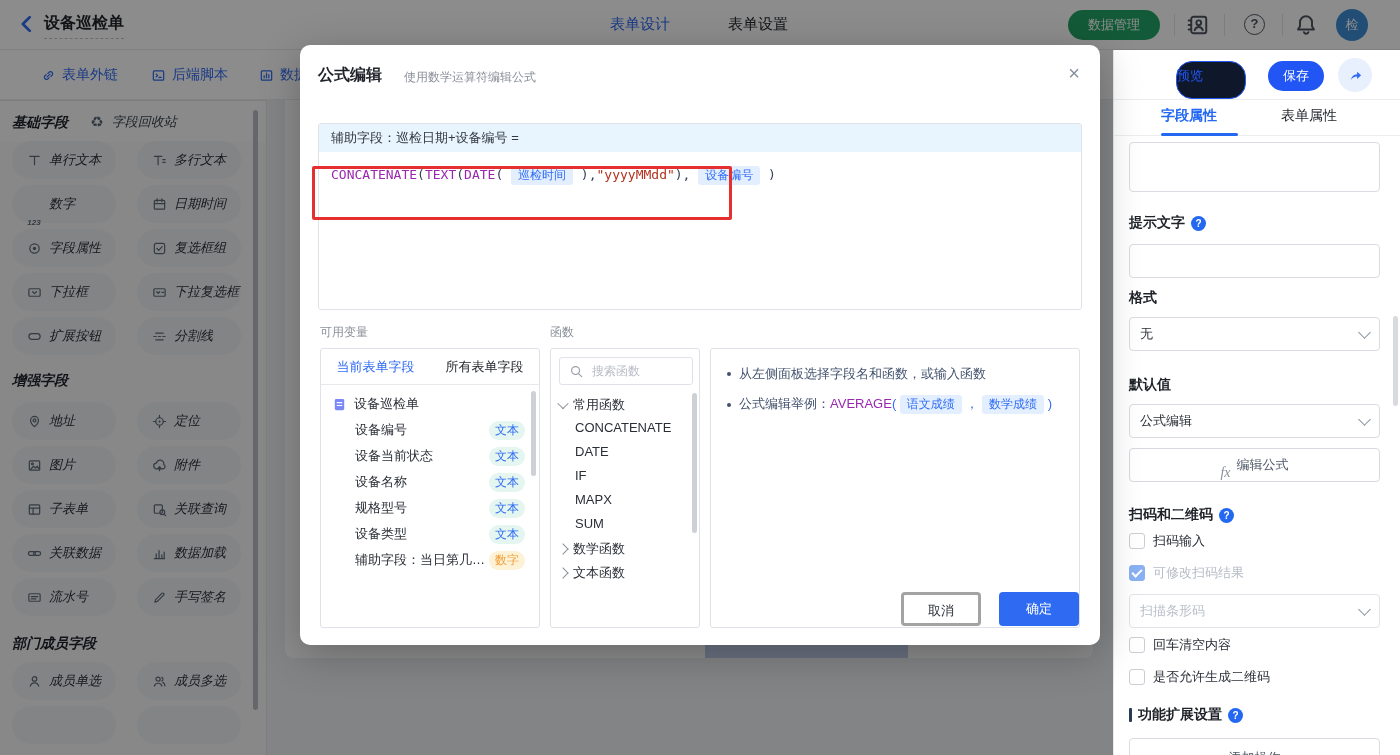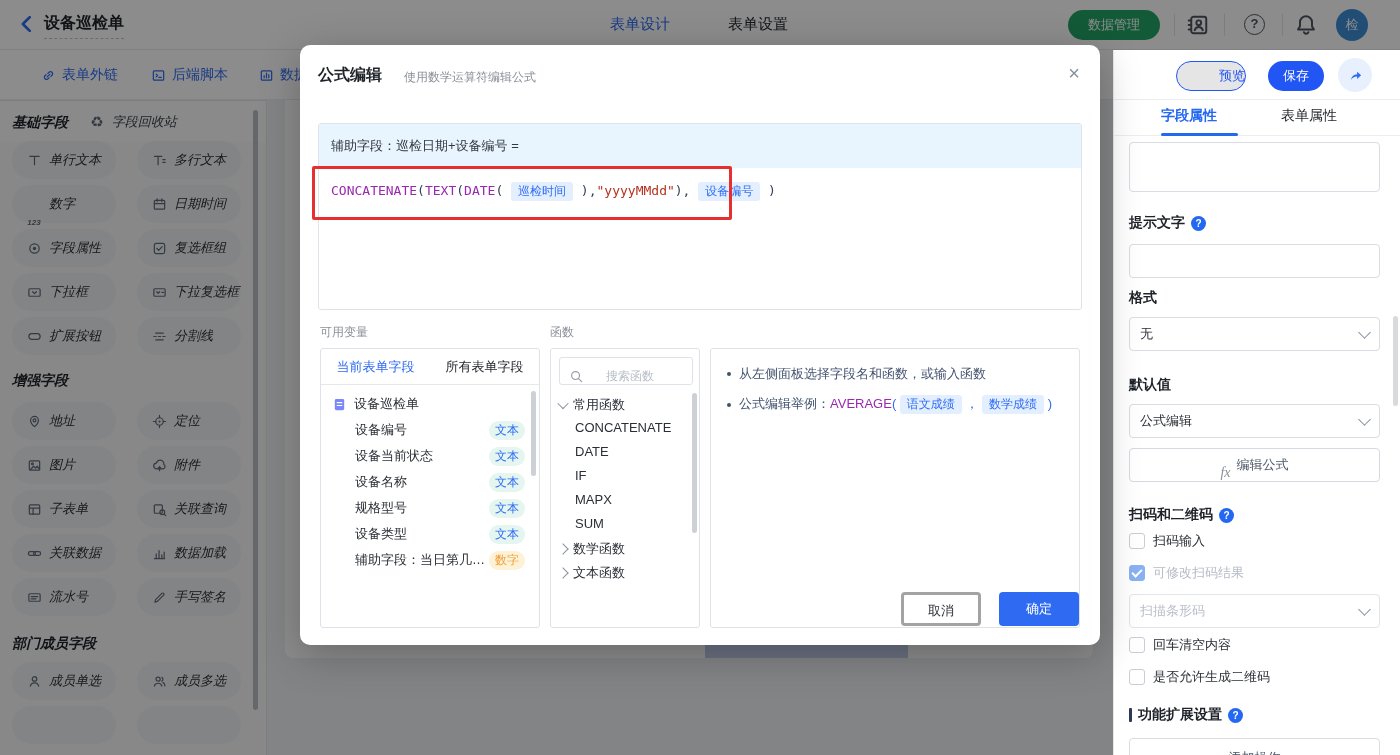--- a/index.html
+++ b/index.html
@@ -44,22 +44,22 @@
   .form-card{left:18px;top:0;width:808px;height:558px;background:#fff;border-radius:0 0 8px 8px;overflow:hidden;}
   .cv-tab{left:20px;top:308px;color:#2f6bf2;font-weight:bold;font-size:14px;padding-bottom:8px;border-bottom:3px solid #2f6bf2;}
   .cv-label{left:20px;font-size:14px;font-weight:bold;color:#2a2f36;}
   .cv-dashed{left:20px;top:385px;width:70px;height:42px;border:1px dashed #c9ccd4;border-radius:4px;box-sizing:border-box;}
   .cv-input{left:20px;top:478px;width:70px;height:40px;border:1px solid #d9dce3;border-radius:4px;box-sizing:border-box;}
   .cv-btnbar{left:420px;top:540px;width:203px;height:18px;background:#c1cce9;border-radius:3px 3px 0 0;}
 
   
   .rightcol{left:1113px;top:50px;width:287px;height:705px;background:#fff;border-left:1px solid #e7e8ec;box-sizing:border-box;}
   .actionrow{left:0;top:0;width:287px;height:50px;border-bottom:1px solid #eceded;box-sizing:border-box;}
-  .btn-outline{left:62px;top:11px;width:70px;height:30px;border:1px solid #2156f5;color:#2156f5;border-radius:16px;
-    text-align:right;line-height:28px;font-size:13px;box-sizing:border-box;background:#e5e5e5;cursor:pointer;}
+  .btn-outline{left:62px;top:11px;width:70px;height:38px;border:1px solid #2156f5;color:#2156f5;border-radius:16px;
+    text-align:left;line-height:28px;font-size:13px;box-sizing:border-box;background:#0f172a;cursor:pointer;}
   .btn-solid{left:154px;top:11px;width:56px;height:30px;background:#2156f5;color:#fff;border-radius:16px;
     text-align:center;line-height:30px;font-size:13px;cursor:pointer;}
   .share-circle{left:224px;top:8px;width:34px;height:34px;border-radius:50%;background:#e8effd;display:flex;
     align-items:center;justify-content:center;cursor:pointer;}
   .ptabs{left:0;top:50px;width:287px;height:36px;border-bottom:1px solid #eceded;box-sizing:border-box;}
   .ptab{top:7px;font-size:14px;cursor:pointer;position:absolute;}
   .ptab.active{color:#2468f2;font-weight:bold;}
   .ptab-underline{left:47px;top:33px;width:77px;height:3px;background:#2468f2;border-radius:2px;}
   .pcontent{left:0;top:86px;width:287px;height:619px;overflow:hidden;}
   .p-label{left:15px;font-size:14px;font-weight:bold;color:#1f2329;display:flex;align-items:center;gap:6px;position:absolute;}
@@ -90,40 +90,40 @@
   .ovl-main{left:0;top:0;width:1113px;height:755px;background:rgba(0,0,0,0.45);z-index:10;}
   .ovl-tr{left:1113px;top:0;width:287px;height:50px;background:rgba(0,0,0,0.45);z-index:10;}
 
   
   .modal{left:300px;top:45px;width:800px;height:600px;background:#fff;border-radius:10px;z-index:20;
     box-shadow:0 10px 40px rgba(0,0,0,0.25);}
   .m-title{left:18px;top:20px;font-size:16px;font-weight:bold;}
   .m-sub{left:104px;top:24px;font-size:12px;color:#8a9099;}
   .m-close{right:20px;top:18px;font-size:20px;color:#86909c;cursor:pointer;line-height:20px;}
   .fbox{left:18px;top:78px;width:764px;height:187px;border:1px solid #dfe2e8;border-radius:3px;box-sizing:border-box;overflow:hidden;}
-  .fbox-head{height:20px;background:#e8f4fe;display:flex;align-items:center;padding:12px 12px;font-size:13px;color:#33383f;}
+  .fbox-head{height:20px;background:#e8f4fe;display:flex;align-items:center;padding:4px 12px;font-size:13px;color:#33383f;}
   .fbox-body{padding:14px 12px;font-family:"DejaVu Sans Mono","Liberation Mono",monospace;font-size:13px;color:#33415c;cursor:text;}
   .fn{color:#9b27b0;}
   .str{color:#b5321f;}
   .pn{color:#33415c;}
   .chip{display:inline-block;background:#e3effe;color:#2f6cf6;border-radius:3px;padding:1px 7px;
     font-family:"Liberation Sans","DejaVu Sans",sans-serif;font-size:12px;cursor:pointer;}
   .redbox{left:12px;top:121px;width:420px;height:54px;border:3px solid #e63030;border-radius:2px;box-sizing:border-box;pointer-events:none;}
   .m-lbl{top:279px;font-size:12px;color:#8a9099;position:absolute;}
   .m-panel{top:303px;height:280px;border:1px solid #dfe2e8;border-radius:3px;box-sizing:border-box;position:absolute;overflow:hidden;background:#fff;}
   .vtabs{height:36px;border-bottom:1px solid #e7e8ec;display:flex;box-sizing:border-box;}
   .vtab{flex:1;text-align:center;line-height:35px;font-size:13px;cursor:pointer;}
   .vtab.active{color:#2f6bf2;}
   .tree-row{height:26px;display:flex;align-items:center;font-size:13px;color:#2a2f36;cursor:pointer;position:absolute;left:0;width:100%;box-sizing:border-box;}
   .badge{position:absolute;right:14px;width:36px;height:19px;border-radius:10px;font-size:12px;text-align:center;line-height:19px;}
   .badge.text{color:#2f6cf6;background:#e4f6ef;}
   .badge.num{color:#f29d38;background:#fdf2d6;}
   .v-scroll{position:absolute;right:3px;top:42px;width:5px;height:85px;background:#cdd0d5;border-radius:3px;}
   .search-box{left:8px;top:8px;width:134px;height:28px;border:1px solid #dfe2e8;border-radius:3px;box-sizing:border-box;
-    display:flex;align-items:flex-end;gap:20px;padding:0 8px;position:absolute;}
+    display:flex;align-items:center;gap:6px;padding:0 8px;position:absolute;}
   .search-box input{border:none;outline:none;width:90px;font-size:12px;font-family:inherit;color:#2a2f36;background:transparent;}
   .search-box input::placeholder{color:#b8bdc6;}
   .fn-row{position:absolute;font-size:13px;color:#2a2f36;cursor:pointer;display:flex;align-items:center;gap:6px;}
   .caret{width:7px;height:7px;border-right:1.5px solid #8a9099;border-bottom:1.5px solid #8a9099;display:inline-block;}
   .caret.down{transform:rotate(45deg) translate(-1px,-1px);}
   .caret.right{transform:rotate(-45deg);}
   .f-scroll{position:absolute;right:2px;top:44px;width:5px;height:140px;background:#cdd0d5;border-radius:3px;}
   .hp-line{position:absolute;left:16px;font-size:13px;color:#42526e;display:flex;align-items:center;gap:8px;}
   .dot{width:4px;height:4px;border-radius:50%;background:#42526e;flex:none;}
   .m-cancel{left:601px;top:547px;width:80px;height:34px;border:3px solid #a3a3a3;border-radius:4px;background:#fff;

